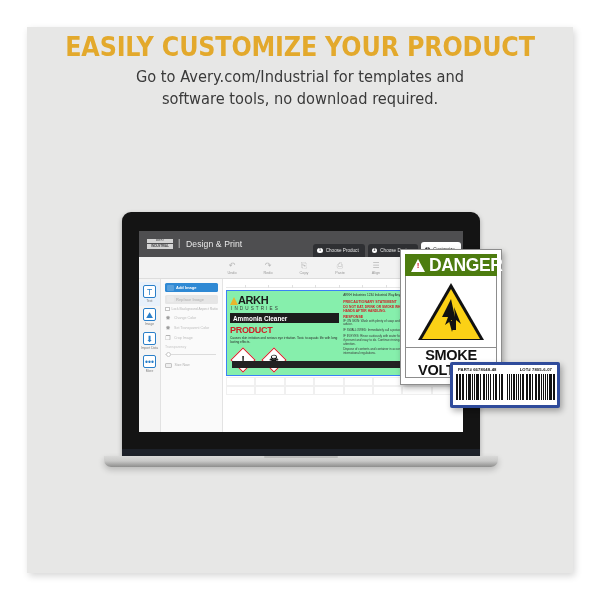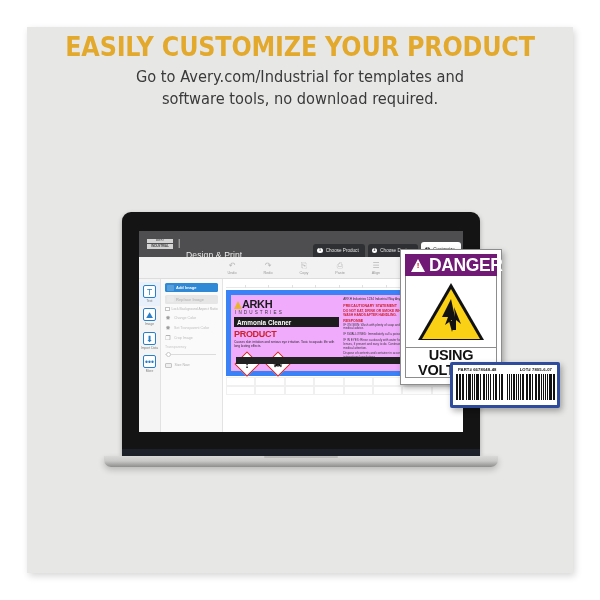--- a/index.html
+++ b/index.html
@@ -92,21 +92,21 @@
   .brand-mark .bm-bot {
     height: 5px; background: #d4d4d4; margin-top: 1px; font-size: 3.2px;
     color: #4e4e50; line-height: 5px; text-align: center; overflow: hidden;
     font-weight: 700; letter-spacing: -0.2px;
   }
   .brand-sep {
     position: absolute; left: 39px; top: 7px;
     color: #cfcfcf; font-size: 9px;
   }
   .app-title {
-    position: absolute; left: 47px; top: 19px;
+    position: absolute; left: 47px; top: 8px;
     color: #e9e9e9; font-size: 8.6px; letter-spacing: 0.1px;
   }
 
   .tabs { position: absolute; right: 2px; bottom: 0; display: flex; align-items: flex-end; gap: 3px; }
   .tab {
     display: flex; align-items: center; gap: 3px;
     height: 13px; padding: 0 6px 0 4px;
     background: #2f3033; border-radius: 3px 3px 0 0;
     font-size: 4.6px; color: #e2e2e2; white-space: nowrap;
   }
@@ -177,21 +177,21 @@
   
   .canvas { flex: 1; position: relative; background: #ffffff; padding: 4px 2px 0 3px; }
   .ruler-h { height: 5px; border-bottom: 1px solid #e8e8e8; position: relative; }
   .ruler-h i { position: absolute; top: 1.5px; width: 1px; height: 3.5px; background: #e0e0e0; }
 
   .sheet { position: relative; margin-top: 2px; }
 
   
   .label {
     position: relative; width: 100%; height: 86px;
-    border: 5px solid #3b82f6; background: #f0abfc;
+    border: 1px solid #3b82f6; background: #86efac;
     display: flex; padding: 3px 3px 0;
   }
   .lbl-left { width: 49%; padding-right: 2px; }
   .lbl-right { width: 51%; padding-left: 2px; }
 
   .arkh { display: flex; align-items: flex-end; gap: 1px; margin-top: 1px; }
   .arkh .chev {
     width: 0; height: 0; border-left: 4px solid transparent;
     border-right: 4px solid transparent; border-bottom: 8px solid #e8b62c;
     margin-right: -1px;
@@ -236,21 +236,21 @@
 
   
   .danger {
     position: absolute; left: 282px; top: 37px;
     width: 102px; height: 136px;
     background: #ffffff; border: 1px solid #8d8d8d;
     box-shadow: 2px 3px 6px rgba(0,0,0,0.30);
     padding: 4px; z-index: 6;
   }
   .danger-band {
-    background: #701a75; height: 22px; display: flex; align-items: center;
+    background: #4d7c0f; height: 22px; display: flex; align-items: center;
     gap: 4px; padding-left: 6px;
   }
   .danger-band .tri {
     width: 0; height: 0; border-left: 7px solid transparent;
     border-right: 7px solid transparent; border-bottom: 13px solid #ffffff;
     position: relative;
   }
   .danger-band .tri::after {
     content: "!"; position: absolute; left: -2px; top: 3px; width: 4px;
     color: #d3202b; font-size: 8px; font-weight: 700; line-height: 8px; text-align: center;
@@ -518,21 +518,21 @@
         <div class="bolt-tri">
           <span class="tbg"></span>
           <span class="tfg"></span>
           <svg width="22" height="34" viewBox="0 0 22 34">
             <path d="M10 0 L1 18 L7 18 L4 26 L11 21 L11 31 L15 31 L15 21 L20 25 L13 8 L14 18 Z" fill="#111111"></path>
             <path d="M8 22 L14 22 L11 33 Z" fill="#111111"></path>
           </svg>
         </div>
       </div>
       <div class="danger-foot">
-        <div>USING</div>
+        <div>SMOKE</div>
         <div>VOLTAGE</div>
       </div>
     </div>
 
     <div class="barcode-card">
       <div class="barcode-inner">
         <div class="bc-row">
           <span>PART# 6678048-48</span>
           <span>LOT# 7805-6-07</span>
         </div>

